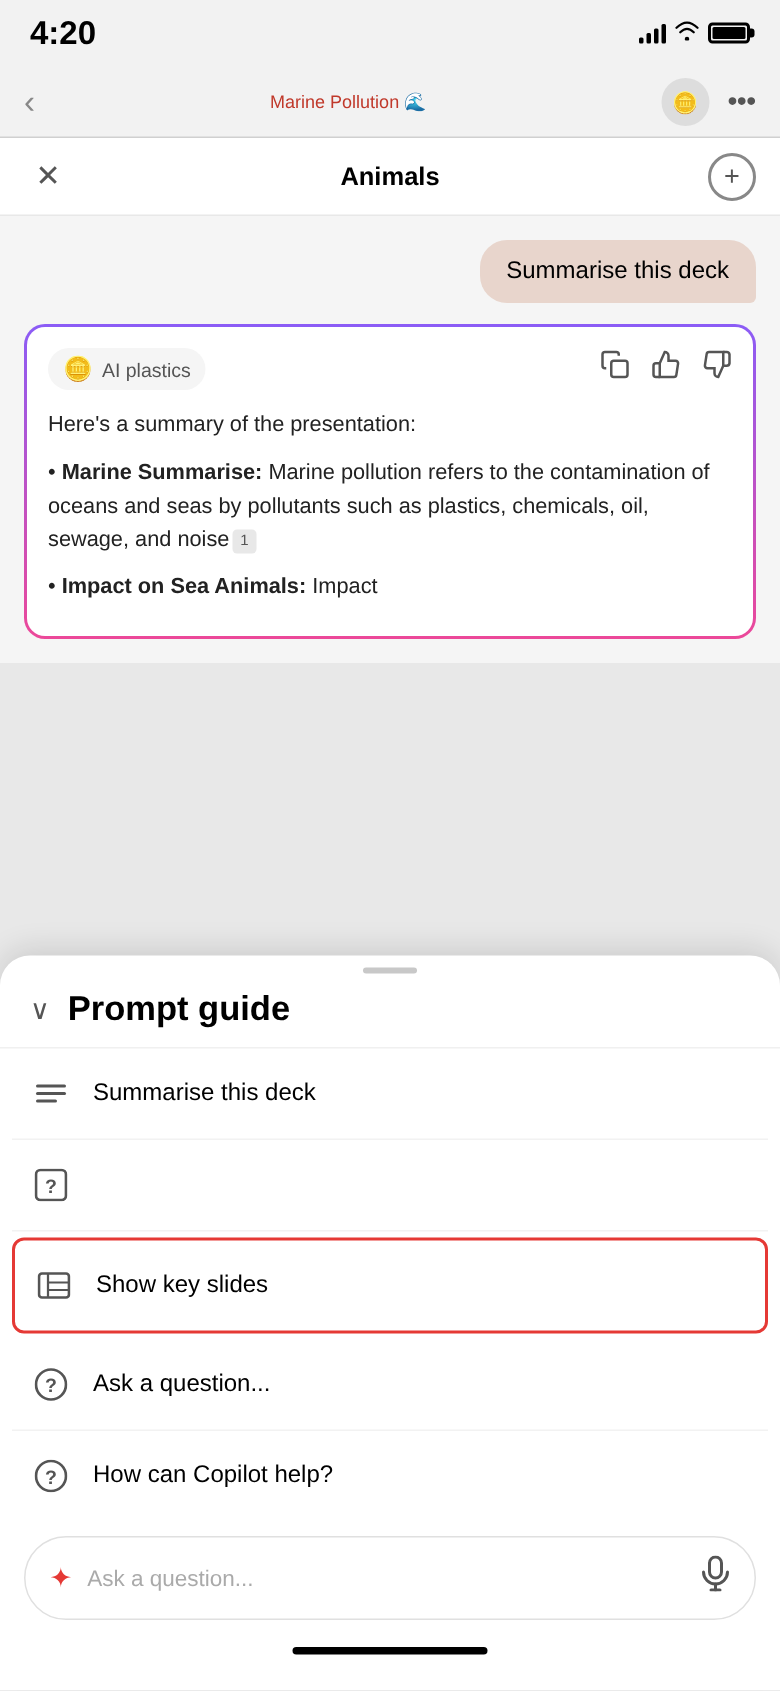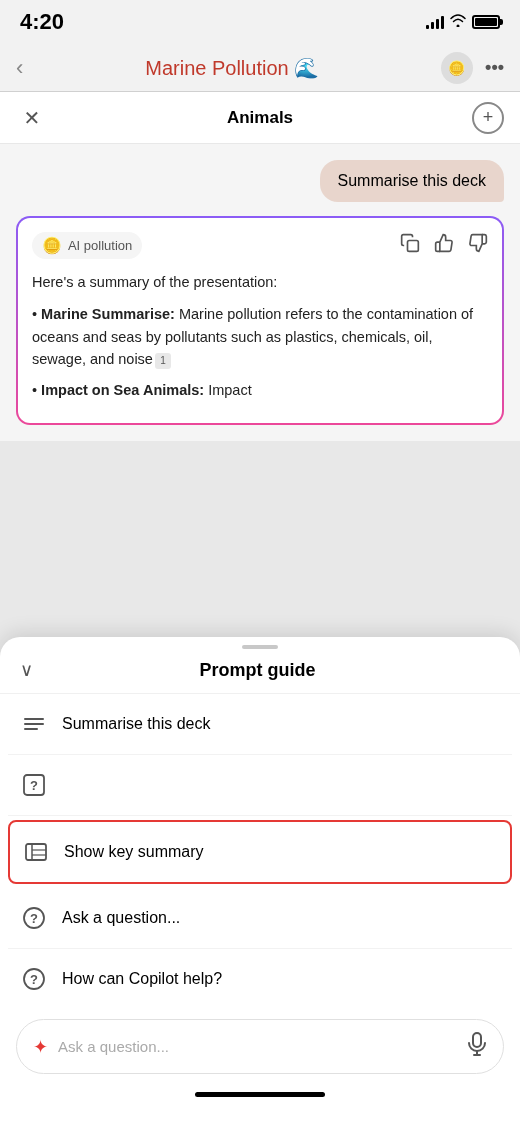--- a/index.html
+++ b/index.html
@@ -88,21 +88,21 @@
       align-items: center;
       justify-content: space-between;
       padding: 0 16px;
       border-bottom: 1px solid #d0d0d0;
     }
     .nav-back {
       font-size: 22px;
       color: #888;
     }
     .nav-title {
-      font-size: 20px;
+      font-size: 12px;
       color: #c0392b;
       font-weight: 500;
     }
     .nav-icons {
       display: flex;
       align-items: center;
       gap: 12px;
     }
     .nav-icon-circle {
       width: 32px;
@@ -262,25 +262,24 @@
       padding: 10px 20px 12px;
       border-bottom: 1px solid #f0f0f0;
       gap: 12px;
     }
     .sheet-chevron {
       font-size: 18px;
       color: #555;
       font-weight: 300;
     }
     .sheet-title {
-      font-size: 18px;
+      font-size: 23px;
       font-weight: 700;
       color: #000;
       flex: 1;
-      text-align: center;
       padding-right: 30px;
     }
 
     .prompt-list {
       padding: 0 8px;
     }
 
     .prompt-item {
       display: flex;
       align-items: center;
@@ -407,21 +406,21 @@
 
     <div class="user-message">
       <div class="user-bubble">Summarise this deck</div>
     </div>
 
     <div class="ai-card-wrapper">
       <div class="ai-card-inner">
         <div class="ai-card-header">
           <div class="ai-badge">
             <span class="ai-badge-icon">🪙</span>
-            <span>AI pollution</span>
+            <span>AI plastics</span>
           </div>
           <div class="ai-card-actions">
             <span class="action-btn">
               <svg width="20" height="20" viewBox="0 0 24 24" fill="none" stroke="#555" stroke-width="2">
                 <rect x="9" y="9" width="13" height="13" rx="2"></rect>
                 <path d="M5 15H4a2 2 0 0 1-2-2V4a2 2 0 0 1 2-2h9a2 2 0 0 1 2 2v1"></path>
               </svg>
             </span>
             <span class="action-btn">
               <svg width="20" height="20" viewBox="0 0 24 24" fill="none" stroke="#555" stroke-width="2">
@@ -485,21 +484,21 @@
 
     <div class="prompt-item highlighted" style="border:2.5px solid #e53935; border-radius:8px; margin:4px 0;">
       <div class="prompt-icon">
         <svg width="22" height="18" viewBox="0 0 22 18" fill="none">
           <rect x="1" y="1" width="20" height="16" rx="2" stroke="#555" stroke-width="1.8"></rect>
           <line x1="7" y1="1" x2="7" y2="17" stroke="#555" stroke-width="1.5"></line>
           <line x1="7" y1="7" x2="21" y2="7" stroke="#555" stroke-width="1.2"></line>
           <line x1="7" y1="12" x2="21" y2="12" stroke="#555" stroke-width="1.2"></line>
         </svg>
       </div>
-      <span class="prompt-label">Show key summary</span>
+      <span class="prompt-label">Show key slides</span>
     </div>
 
     <div class="prompt-item">
       <div class="prompt-icon">
         <svg width="22" height="22" viewBox="0 0 22 22" fill="none">
           <circle cx="11" cy="11" r="10" stroke="#555" stroke-width="1.8"></circle>
           <text x="11" y="16" text-anchor="middle" font-size="13" font-weight="600" fill="#555">?</text>
         </svg>
       </div>
       <span class="prompt-label">Ask a question...</span>

